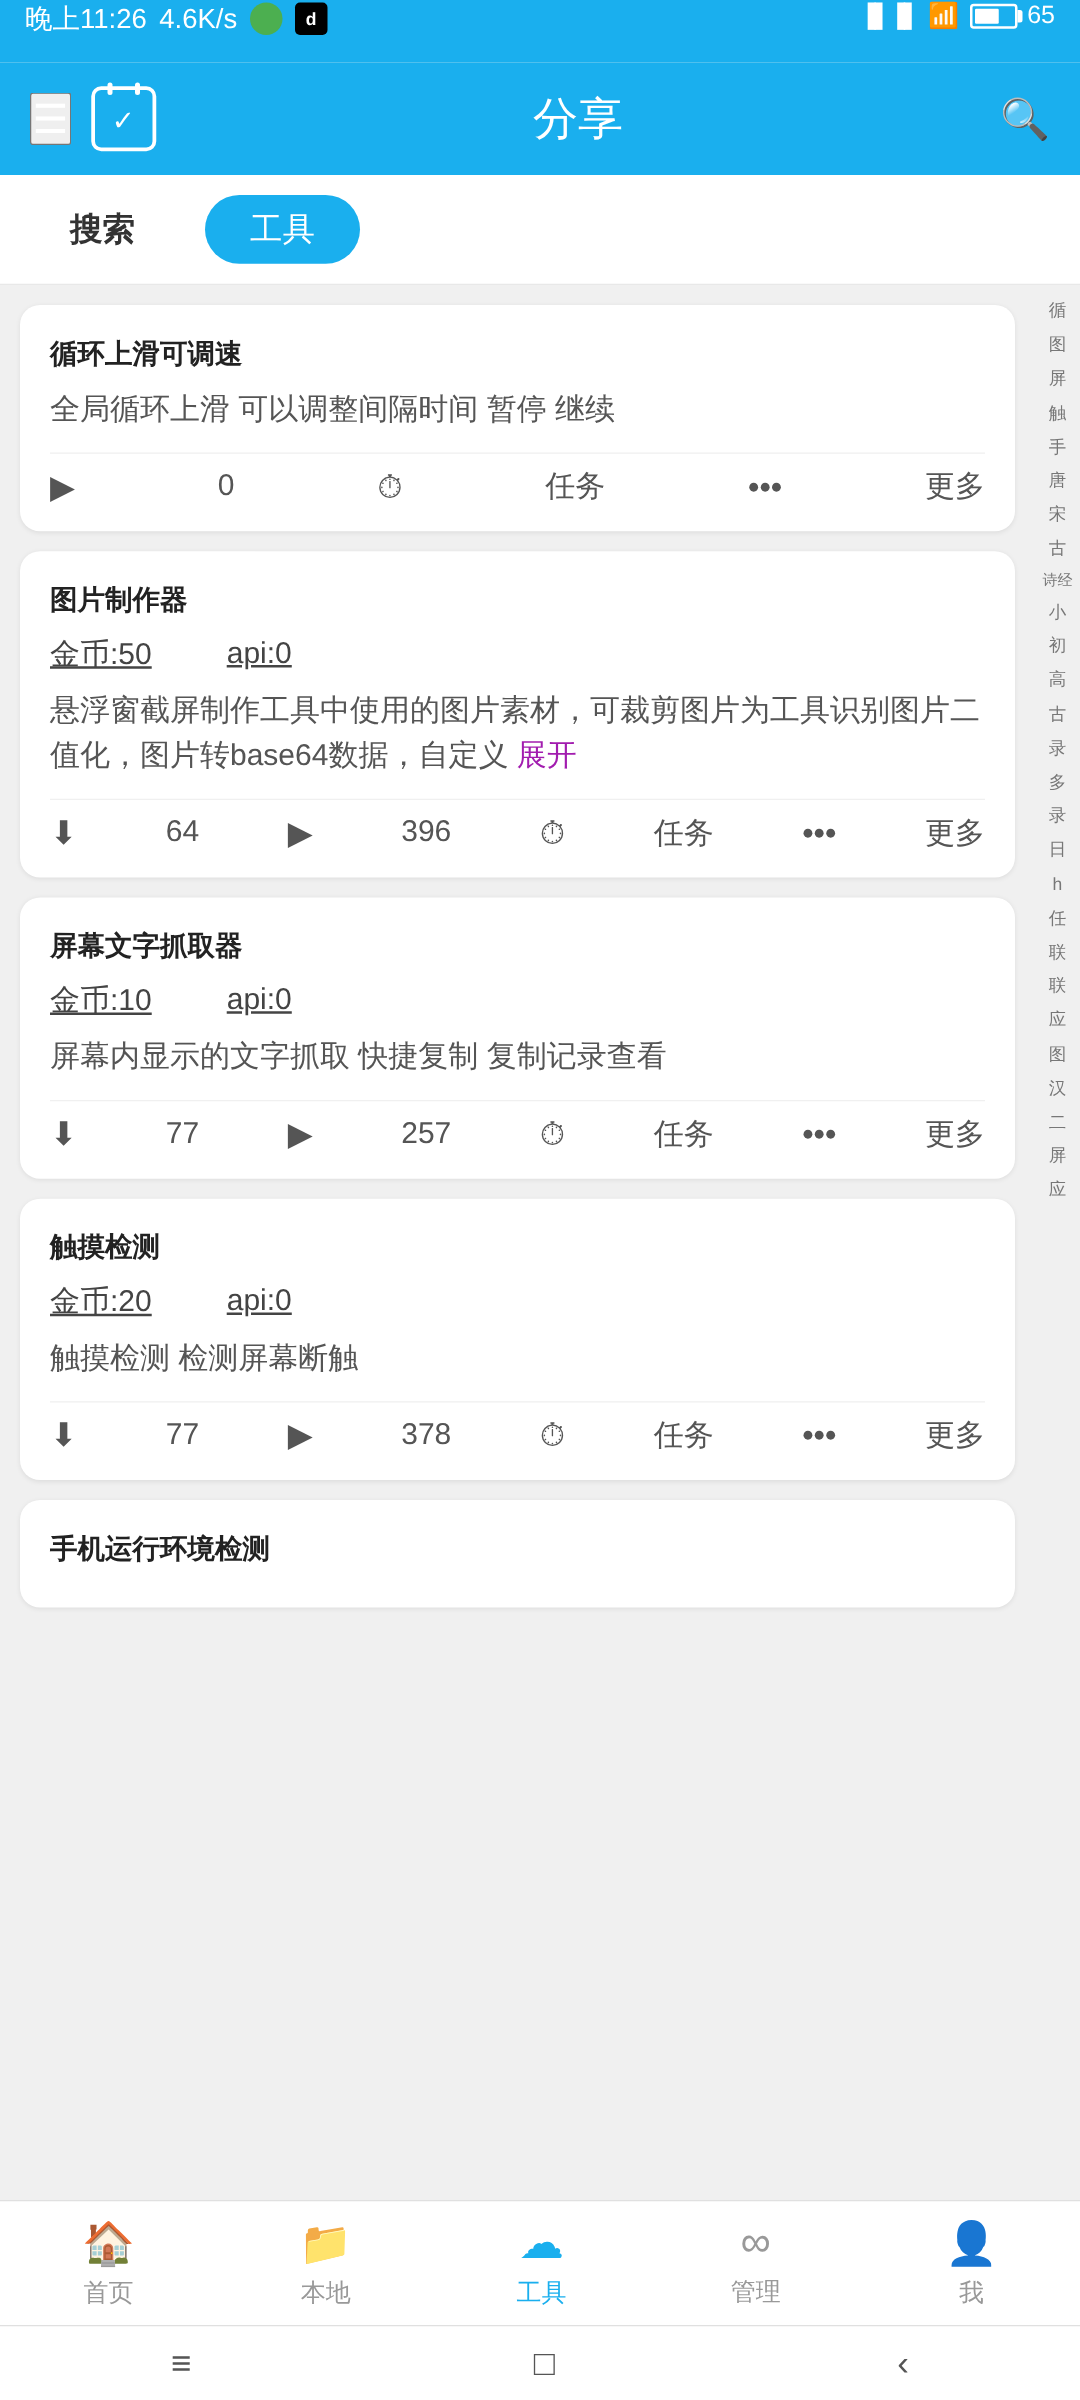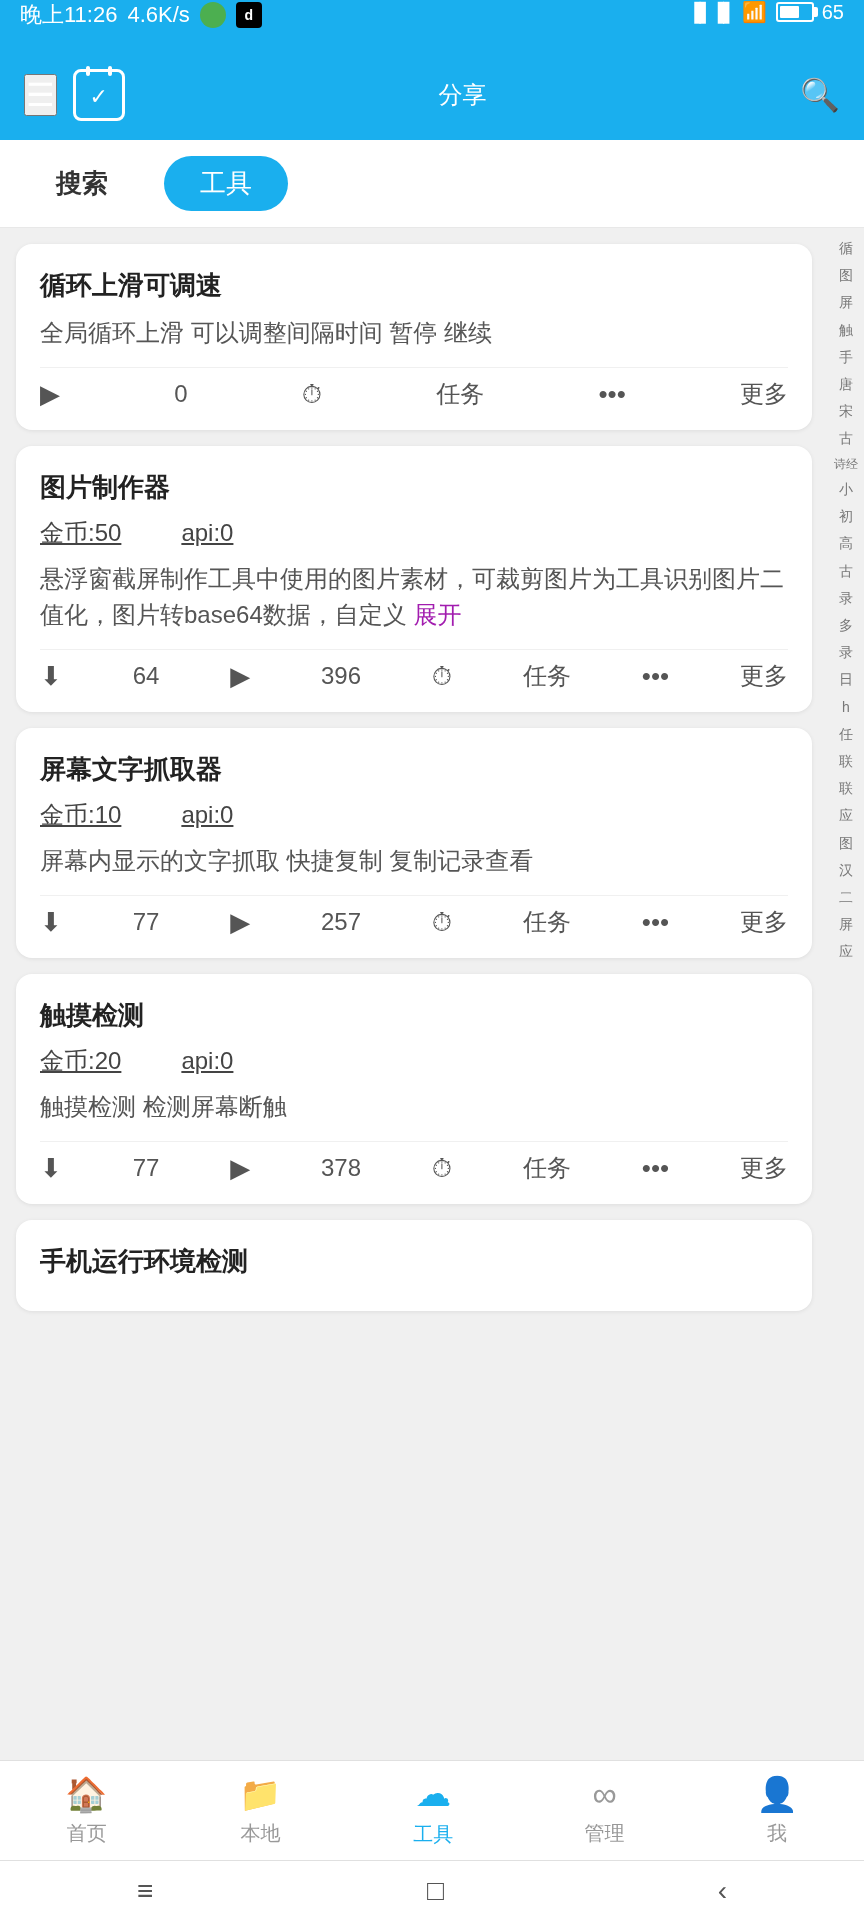--- a/index.html
+++ b/index.html
@@ -59,21 +59,21 @@
     .header {
       background: #1aafee;
       height: 90px;
       display: flex;
       align-items: center;
       justify-content: space-between;
       padding: 0 24px;
       color: white;
     }
     .header-left { display: flex; align-items: center; gap: 16px; }
-    .header-title { font-size: 24px; font-weight: 500; color: white; }
+    .header-title { font-size: 36px; font-weight: 500; color: white; }
     .menu-icon { font-size: 32px; color: white; cursor: pointer; }
     .search-icon-btn { font-size: 32px; color: white; cursor: pointer; background: none; border: none; }
     .calendar-icon {
       width: 52px;
       height: 52px;
       border: 3px solid white;
       border-radius: 8px;
       display: flex;
       flex-direction: column;
       align-items: center;
@@ -138,21 +138,21 @@
     }
 
     
     .card {
       background: white;
       border-radius: 16px;
       padding: 24px 24px 20px 24px;
       box-shadow: 0 1px 4px rgba(0,0,0,0.08);
     }
     .card-title {
-      font-size: 26px;
+      font-size: 22px;
       font-weight: 600;
       color: #222;
       margin-bottom: 12px;
     }
     .card-coins-row {
       display: flex;
       align-items: center;
       gap: 60px;
       font-size: 24px;
       color: #444;

